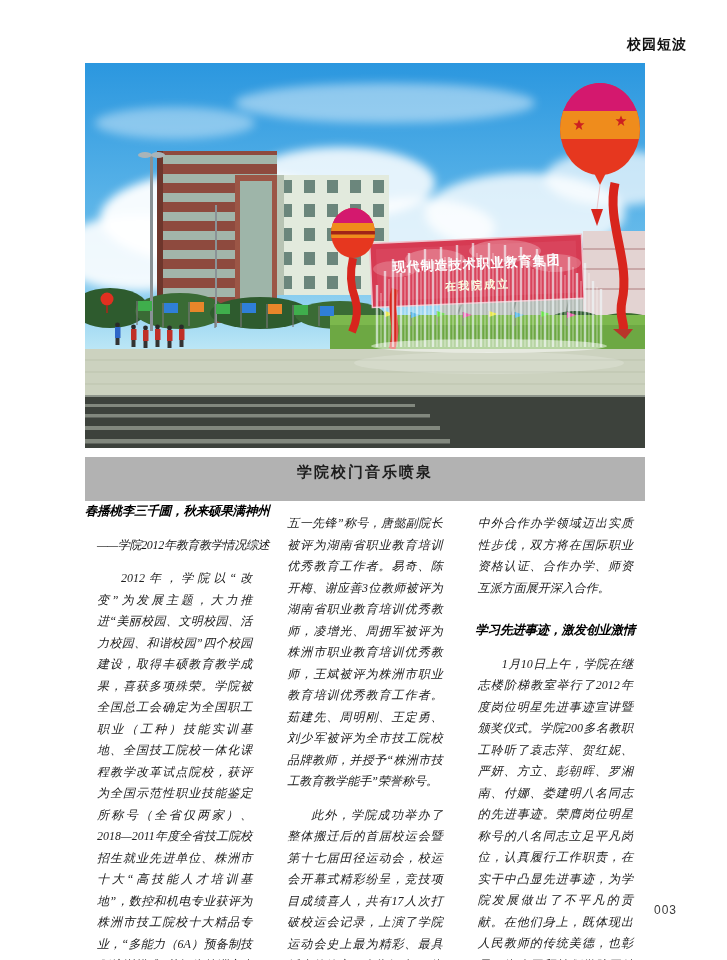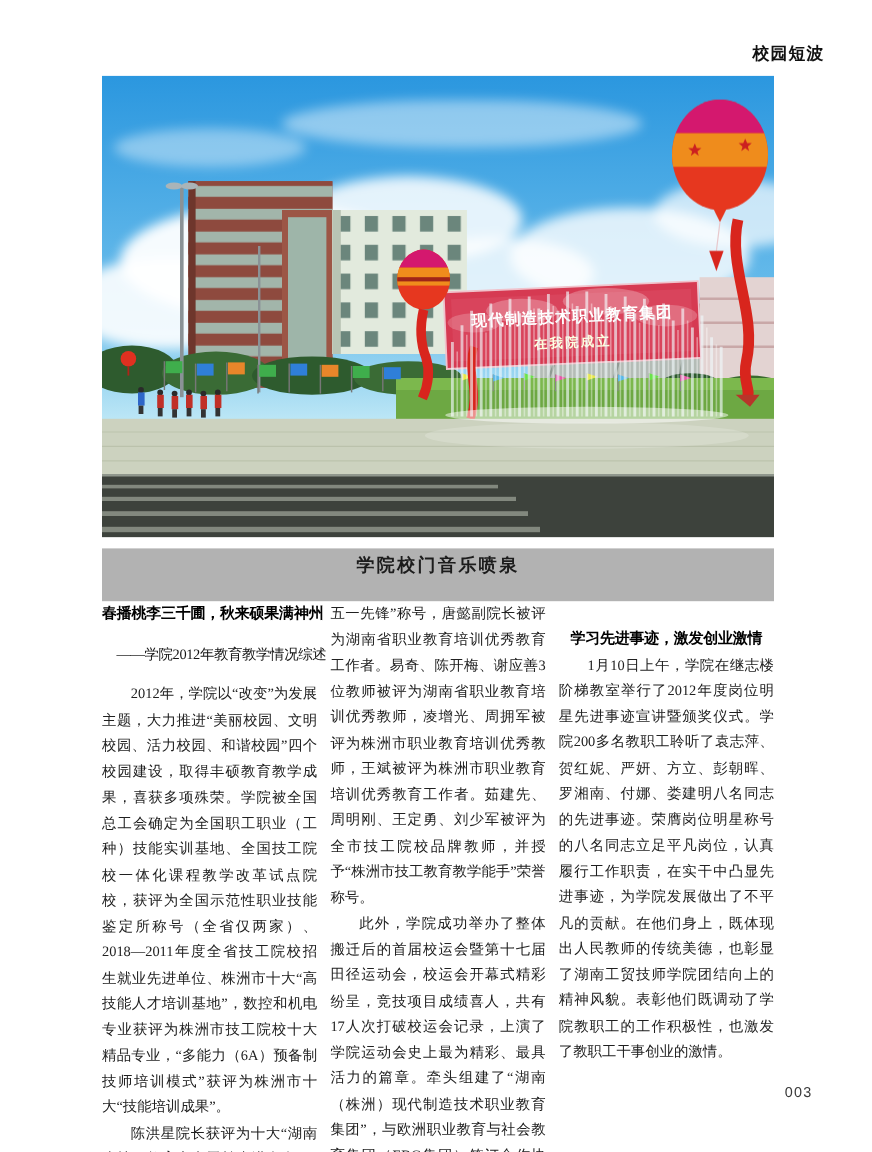--- a/index.html
+++ b/index.html
@@ -20,33 +20,33 @@
   .caption-bar{
     position:absolute;left:85px;top:457px;width:560px;height:44px;
     background:#b2b2b2;text-align:center;line-height:30px;
     font-family:"Liberation Sans","DejaVu Sans",sans-serif;
     font-weight:600;font-size:15px;color:#1c1c1c;letter-spacing:2px;
   }
   .columns{
     position:absolute;left:85px;top:501px;width:560px;height:420px;
     display:flex;gap:11px;
   }
-  .col{flex:1 1 0;min-width:0;}
+  .col{flex:1 1 0;min-width:0;font-style:italic;}
   .heading{
     font-family:"Liberation Sans","DejaVu Sans",sans-serif;
     font-weight:bold;font-size:12.5px;color:#000;text-align:center;
     line-height:21.5px;margin:0;white-space:nowrap;letter-spacing:-0.2px;
   }
   .heading.spaced{margin-top:21px;}
   .subheading{
     font-size:12px;color:#141414;text-align:center;line-height:21.5px;
     margin:12px;white-space:nowrap;letter-spacing:-0.3px;
   }
   .para{
-    font-size:12px;line-height:21.5px;text-align:justify;margin:0;
+    font-size:12px;line-height:21.5px;text-align:justify;margin:12px;
     color:#202020;
   }
   .indent{text-indent:2em;}
   .page-number{
     position:absolute;top:903px;right:50px;
     font-family:"Liberation Sans","DejaVu Sans",sans-serif;
     font-size:12px;color:#3a3a3a;letter-spacing:1px;
   }
   .banner-text1{font:bold 13px "Liberation Sans","DejaVu Sans",sans-serif;fill:#ffffff;letter-spacing:1px;}
   .banner-text2{font:bold 11px "Liberation Sans","DejaVu Sans",sans-serif;fill:#fdfdd8;letter-spacing:2px;}
@@ -329,20 +329,21 @@
       <p class="heading">春播桃李三千圃，秋来硕果满神州</p>
       <p class="subheading">——学院2012年教育教学情况综述</p>
       <p class="para indent">2012年，学院以“改变”为发展主题，大力推进“美丽校园、文明校园、活力校园、和谐校园”四个校园建设，取得丰硕教育教学成果，喜获多项殊荣。学院被全国总工会确定为全国职工职业（工种）技能实训基地、全国技工院校一体化课程教学改革试点院校，获评为全国示范性职业技能鉴定所称号（全省仅两家）、2018—2011年度全省技工院校招生就业先进单位、株洲市十大“高技能人才培训基地”，数控和机电专业获评为株洲市技工院校十大精品专业，“多能力（6A）预备制技师培训模式”获评为株洲市十大“技能培训成果”。</p>
       <p class="para indent">陈洪星院长获评为十大“湖南省技工教育突出贡献先进个人”，并荣立三等功，郭莉副院长荣获“湖南省</p>
     </div>
     <div class="col">
       <p class="para">五一先锋”称号，唐懿副院长被评为湖南省职业教育培训优秀教育工作者。易奇、陈开梅、谢应善3位教师被评为湖南省职业教育培训优秀教师，凌增光、周拥军被评为株洲市职业教育培训优秀教师，王斌被评为株洲市职业教育培训优秀教育工作者。茹建先、周明刚、王定勇、刘少军被评为全市技工院校品牌教师，并授予“株洲市技工教育教学能手”荣誉称号。</p>
       <p class="para indent">此外，学院成功举办了整体搬迁后的首届校运会暨第十七届田径运动会，校运会开幕式精彩纷呈，竞技项目成绩喜人，共有17人次打破校运会记录，上演了学院运动会史上最为精彩、最具活力的篇章。牵头组建了“湖南（株洲）现代制造技术职业教育集团”，与欧洲职业教育与社会教育集团（EBG集团）签订合作协议，在</p>
     </div>
     <div class="col">
+      <p class="para">中外合作办学领域迈出实质性步伐，双方将在国际职业资格认证、合作办学、师资互派方面展开深入合作。</p>
       <p class="heading spaced">学习先进事迹，激发创业激情</p>
       <p class="para indent">1月10日上午，学院在继志楼阶梯教室举行了2012年度岗位明星先进事迹宣讲暨颁奖仪式。学院200多名教职工聆听了袁志萍、贺红妮、严妍、方立、彭朝晖、罗湘南、付娜、娄建明八名同志的先进事迹。荣膺岗位明星称号的八名同志立足平凡岗位，认真履行工作职责，在实干中凸显先进事迹，为学院发展做出了不平凡的贡献。在他们身上，既体现出人民教师的传统美德，也彰显了湖南工贸技师学院团结向上的精神风貌。表彰他们既调动了学院教职工的工作积极性，也激发了教职工干事创业的激情。</p>
     </div>
   </div>
 
   <div class="page-number">003</div>
 
 </div>
 
 </body></html>

